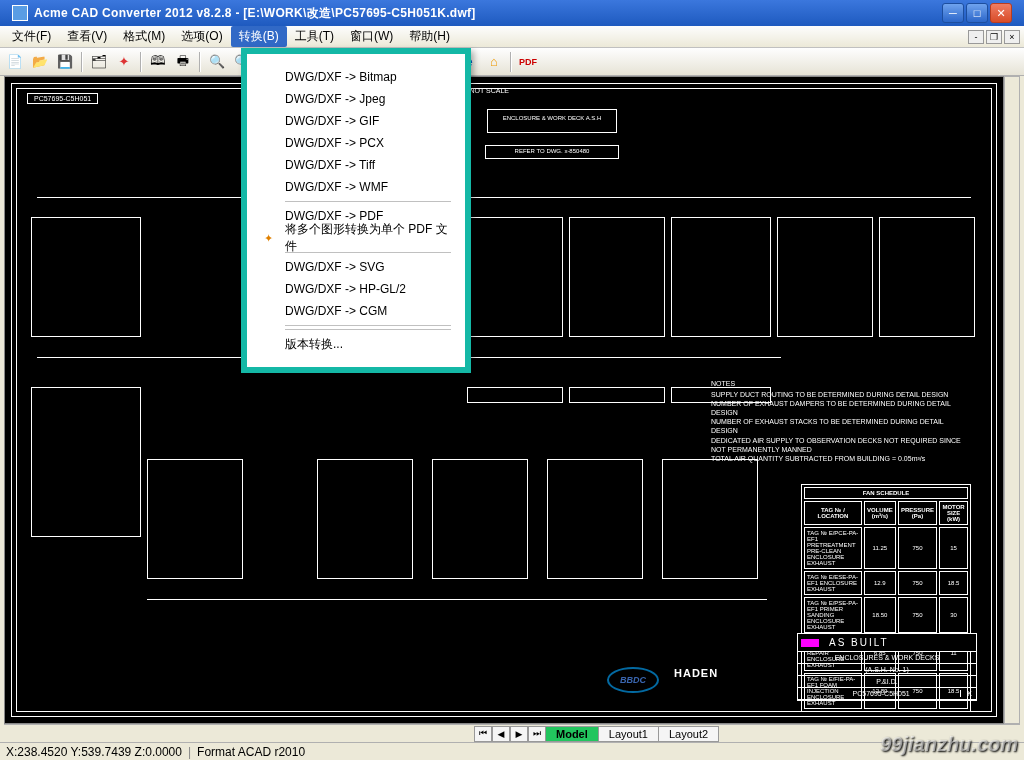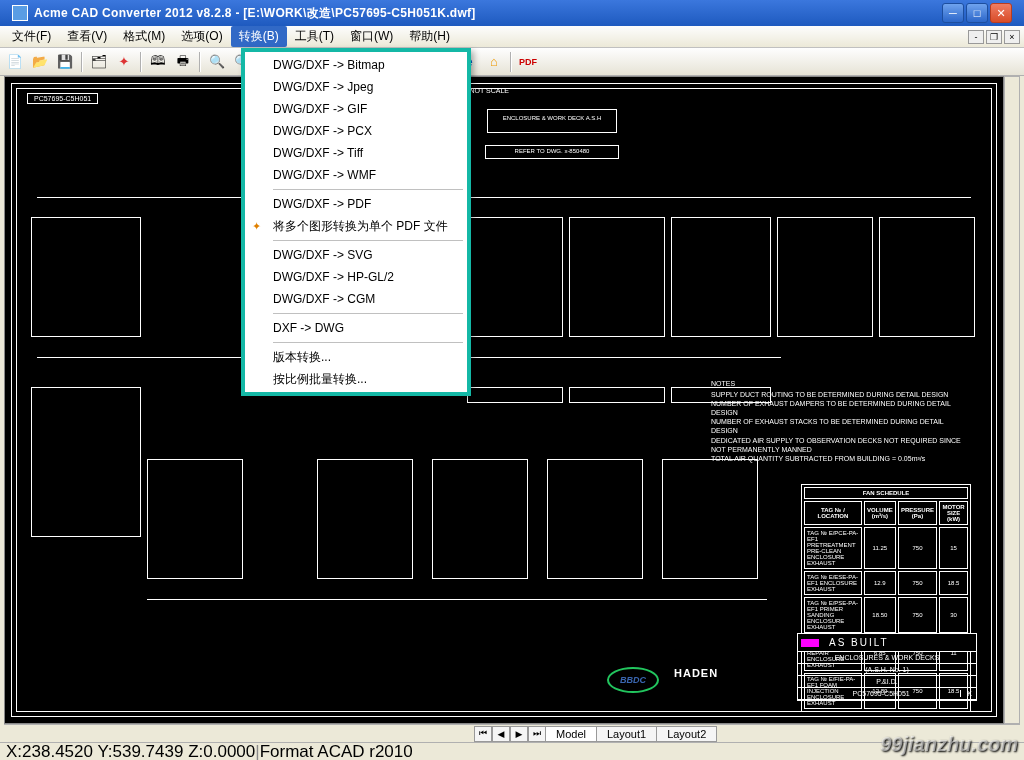--- a/index.html
+++ b/index.html
@@ -15,49 +15,49 @@
 .menubar { height: 22px; background: linear-gradient(#fdfdfd,#ece9d8); border-bottom: 1px solid #c0c0c0; display: flex; align-items: center; padding: 0 4px; font-size: 12px; }
 .menubar .mitem { padding: 2px 8px; cursor: pointer; border-radius: 2px; }
 .menubar .mitem.active { background: #3169c6; color: #fff; }
 .menubar .mdi { margin-left: auto; display: flex; gap: 2px; }
 .menubar .mdi span { width: 16px; height: 14px; border: 1px solid #999; background: #efefef; font-size: 9px; display: flex; align-items: center; justify-content: center; cursor: pointer; }
 
 .toolbar { height: 28px; background: linear-gradient(#fefefe,#e6e3d6); border-bottom: 1px solid #b0b0b0; display: flex; align-items: center; padding: 0 4px; gap: 3px; }
 .tbtn { width: 22px; height: 22px; border: 1px solid transparent; border-radius: 2px; display: flex; align-items: center; justify-content: center; font-size: 13px; cursor: pointer; }
 .tsep { width: 2px; height: 20px; border-left: 1px solid #b0b0b0; border-right: 1px solid #fff; margin: 0 2px; }
 
-.dropdown { position: absolute; left: 241px; top: 48px; width: 230px; background: #fff; border: 4px solid #14b8a6; box-shadow: 3px 3px 6px rgba(0,0,0,.3); z-index: 100; padding: 2px; }
+.dropdown { position: absolute; left: 241px; top: 48px; width: 230px; background: #fff; border: 6px solid #14b8a6; box-shadow: 3px 3px 6px rgba(0,0,0,.3); z-index: 100; padding: 12px; }
 .dropdown .ditem { height: 22px; display: flex; align-items: center; font-size: 12px; padding-left: 26px; cursor: pointer; position: relative; }
 .dropdown .dsep { height: 1px; background: #c0c0c0; margin: 3px 2px 3px 26px; }
 .dropdown .star { position: absolute; left: 5px; color: #e08000; font-size: 11px; }
 
 .canvas { position: absolute; top: 76px; left: 4px; right: 20px; bottom: 36px; background: #000; border: 1px solid #888; overflow: hidden; }
 .canvas .sheet { position: absolute; inset: 6px; border: 1px solid #fff; }
 .canvas .inner { position: absolute; inset: 4px; border: 1px solid #fff; }
 .cad-label { position: absolute; color: #fff; font-size: 7px; font-family: Arial; }
 .cad-box { position: absolute; border: 1px solid #fff; }
 .notes { position: absolute; right: 20px; top: 290px; width: 260px; color: #fff; font-size: 7px; line-height: 1.3; }
 .fansched { position: absolute; right: 20px; top: 395px; width: 170px; border: 1px solid #fff; color: #fff; font-size: 6px; }
 .fansched th, .fansched td { border: 1px solid #fff; padding: 2px; text-align: center; }
 .titleblock { position: absolute; right: 14px; bottom: 10px; width: 180px; border: 1px solid #fff; color: #fff; font-size: 7px; }
 .titleblock .asbuilt { background: #000; border-bottom: 1px solid #fff; padding: 3px; text-align: left; font-size: 10px; letter-spacing: 2px; }
 .titleblock .asbuilt .swatch { display: inline-block; width: 18px; height: 8px; background: magenta; vertical-align: middle; margin-right: 10px; }
 .titleblock .row { border-bottom: 1px solid #fff; padding: 2px 4px; text-align: center; }
 .logo52 { position: absolute; left: 490px; top: 310px; font-size: 42px; font-weight: bold; font-style: italic; color: #ff7a00; text-shadow: 2px 2px 0 #4a7a3a; opacity: .88; pointer-events: none; }
 .logo52 small { font-size: 16px; color: #c01818; display: block; margin-bottom: -10px; }
-.bbdc { position: absolute; bottom: 18px; left: 590px; width: 52px; height: 26px; border: 2px solid #22c55e; border-radius: 50%; color: #3a66b0; font-size: 9px; font-weight: bold; font-style: italic; display: flex; align-items: center; justify-content: center; }
+.bbdc { position: absolute; bottom: 18px; left: 590px; width: 52px; height: 26px; border: 2px solid #0369a1; border-radius: 50%; color: #3a66b0; font-size: 9px; font-weight: bold; font-style: italic; display: flex; align-items: center; justify-content: center; }
 .haden { position: absolute; bottom: 32px; left: 657px; color: #fff; font-size: 11px; font-weight: bold; letter-spacing: 1px; }
 
 .vscroll { position: absolute; top: 76px; right: 4px; bottom: 36px; width: 16px; background: #ece9d8; border: 1px solid #b0b0b0; }
 .tabs { position: absolute; bottom: 18px; left: 4px; right: 4px; height: 18px; background: #ece9d8; display: flex; align-items: center; font-size: 11px; border-top: 1px solid #b0b0b0; }
 .tabs .nav { display: flex; margin-left: 470px; }
 .tabs .nav span { width: 18px; height: 16px; border: 1px solid #999; background: #f5f5f5; display: flex; align-items: center; justify-content: center; cursor: pointer; font-size: 9px; }
 .tabs .tab { padding: 1px 10px; border: 1px solid #999; background: #f5f5f5; cursor: pointer; margin-left: -1px; }
-.tabs .tab.active { background: #ffffff; font-weight: normal; }
-.status { position: absolute; bottom: 0; left: 0; right: 0; height: 18px; background: #ece9d8; border-top: 1px solid #b0b0b0; font-size: 17px; display: flex; align-items: center; padding: 0 6px; }
+.tabs .tab.active { background: #22c55e; font-weight: bold; }
+.status { position: absolute; bottom: 0; left: 0; right: 0; height: 18px; background: #ece9d8; border-top: 1px solid #b0b0b0; font-size: 12px; display: flex; align-items: center; padding: 0 6px; gap: 6px; }
 .status .sep { color: #888; }
 .wm { position: absolute; right: 6px; bottom: 4px; font-size: 20px; font-weight: bold; color: rgba(255,255,255,.55); font-style: italic; text-shadow: 1px 1px 2px #000; pointer-events: none; }
 </style>
 </head>
 <body>
 
 <div class="titlebar">
   <div class="icon"></div>
   <div class="title">Acme CAD Converter 2012 v8.2.8 - [E:\WORK\改造\PC57695-C5H051K.dwf]</div>
   <div class="winbtns">
@@ -120,24 +120,22 @@
   <div class="ditem">DWG/DXF -&gt; Tiff</div>
   <div class="ditem">DWG/DXF -&gt; WMF</div>
   <div class="dsep"></div>
   <div class="ditem">DWG/DXF -&gt; PDF</div>
   <div class="ditem"><span class="star">✦</span>将多个图形转换为单个 PDF 文件</div>
   <div class="dsep"></div>
   <div class="ditem">DWG/DXF -&gt; SVG</div>
   <div class="ditem">DWG/DXF -&gt; HP-GL/2</div>
   <div class="ditem">DWG/DXF -&gt; CGM</div>
   <div class="dsep"></div>
-  <div class="ditem">DXF -&gt; DWG</div>
   <div class="dsep"></div>
   <div class="ditem">版本转换...</div>
-  <div class="ditem">按比例批量转换...</div>
 </div>
 
 <div class="canvas">
   <div class="sheet">
     <div class="inner">
       <div class="cad-label" style="top:4px;left:10px;border:1px solid #fff;padding:1px 6px">PC57695-C5H051</div>
       <div class="cad-label" style="top:-2px;left:440px">DO NOT SCALE</div>
 
       <div class="cad-box" style="top:20px;left:470px;width:130px;height:24px;text-align:center;color:#fff;font-size:6px;padding-top:5px">ENCLOSURE &amp; WORK DECK A.S.H</div>
       <div class="cad-box" style="top:56px;left:468px;width:134px;height:14px;text-align:center;color:#fff;font-size:6px;padding-top:2px">REFER TO DWG. x-850480</div>

